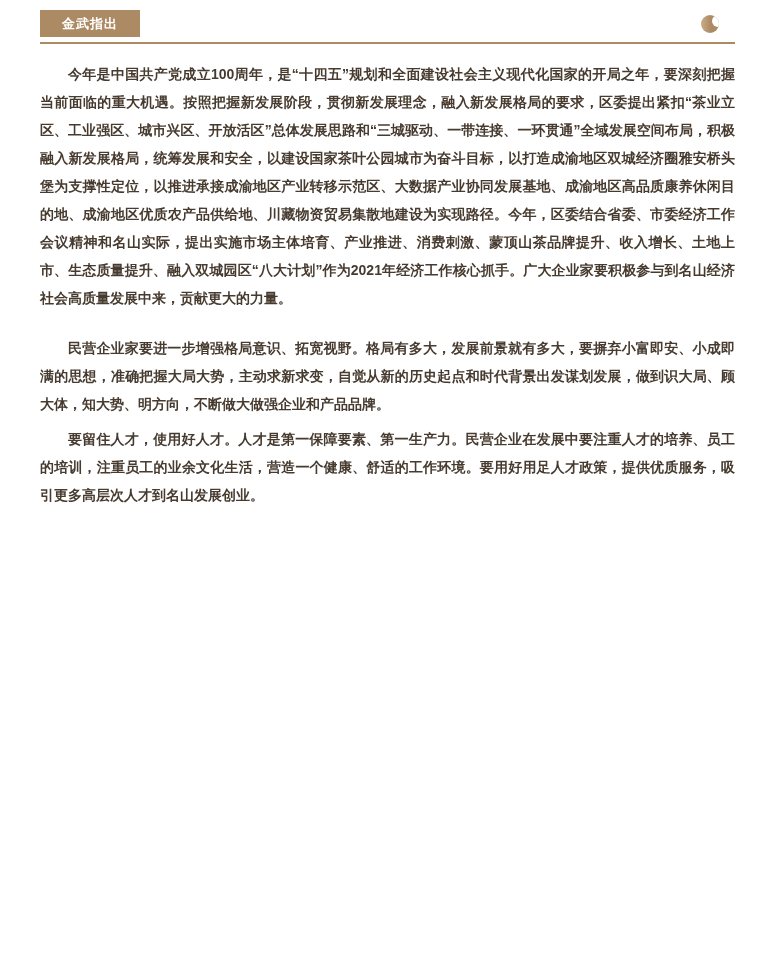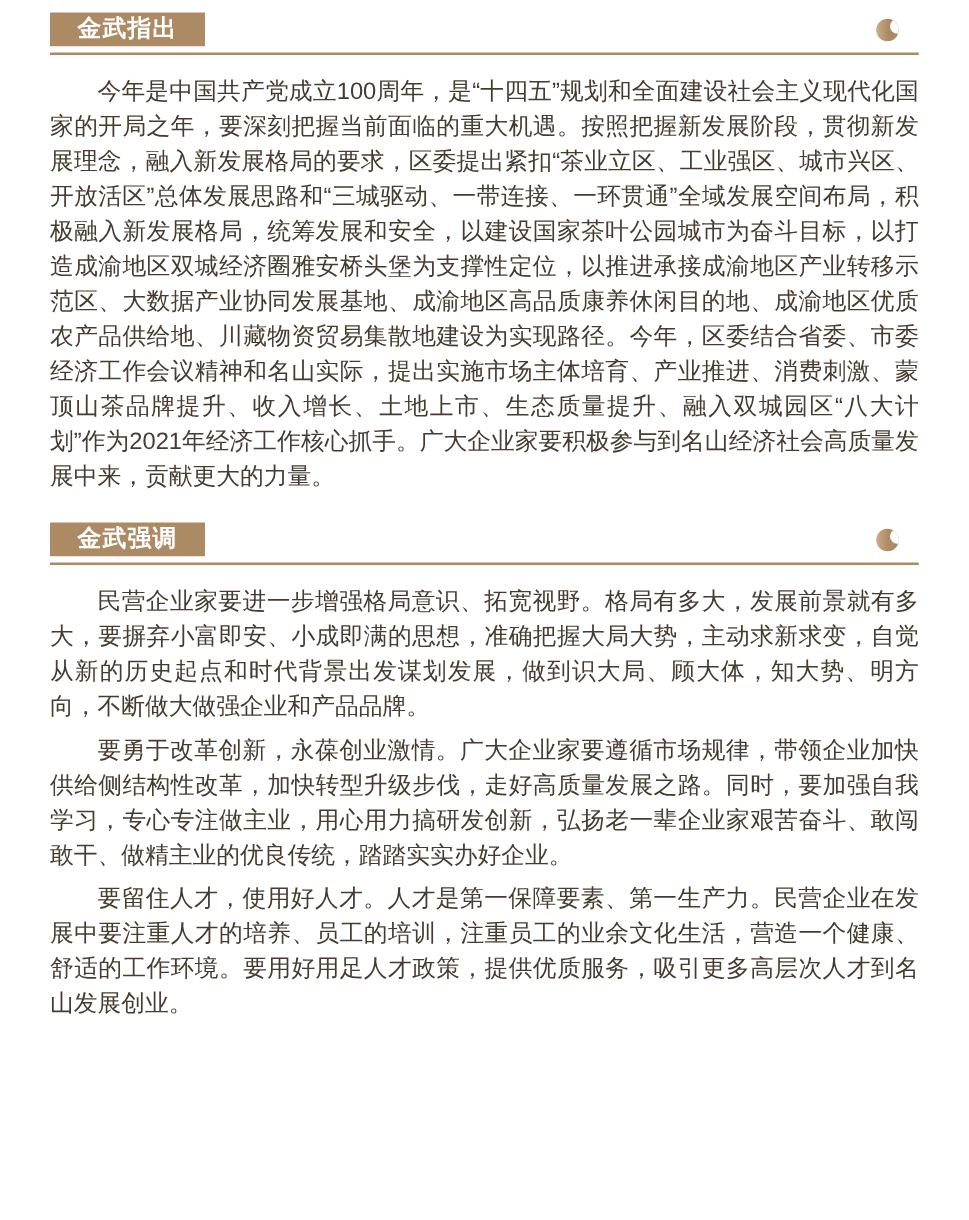--- a/index.html
+++ b/index.html
@@ -24,21 +24,21 @@
     display:flex;
     justify-content:space-between;
     align-items:center;
     border-bottom:2px solid var(--accent);
     padding-bottom:5px;
   }
   .badge{
     display:inline-block;
     background:var(--accent);
     color:#ffffff;
-    font-size:19px;
+    font-size:13px;
     font-weight:bold;
     letter-spacing:1px;
     line-height:27px;
     padding:0 22px;
     white-space:nowrap;
   }
   .moon{
     width:18px;
     height:18px;
     border-radius:50%;
@@ -54,48 +54,44 @@
     position:absolute;
     right:-5px;
     top:0px;
     width:12px;
     height:12px;
     border-radius:50%;
     background:var(--bg);
   }
   .body-text{margin-top:16px;}
   .para{
-    font-size:19px;
+    font-size:14px;
     line-height:28px;
     text-align:justify;
     text-indent:2em;
     color:var(--text);
+    font-weight:bold;
   }
   .para + .para{margin-top:7px;}
 </style>
 </head>
 <body>
 
 <div class="page">
 
   <section class="section">
     <div class="sec-header">
       <div class="badge">金武指出</div>
       <span class="moon"></span>
     </div>
     <div class="body-text">
       <p class="para">今年是中国共产党成立100周年，是“十四五”规划和全面建设社会主义现代化国家的开局之年，要深刻把握当前面临的重大机遇。按照把握新发展阶段，贯彻新发展理念，融入新发展格局的要求，区委提出紧扣“茶业立区、工业强区、城市兴区、开放活区”总体发展思路和“三城驱动、一带连接、一环贯通”全域发展空间布局，积极融入新发展格局，统筹发展和安全，以建设国家茶叶公园城市为奋斗目标，以打造成渝地区双城经济圈雅安桥头堡为支撑性定位，以推进承接成渝地区产业转移示范区、大数据产业协同发展基地、成渝地区高品质康养休闲目的地、成渝地区优质农产品供给地、川藏物资贸易集散地建设为实现路径。今年，区委结合省委、市委经济工作会议精神和名山实际，提出实施市场主体培育、产业推进、消费刺激、蒙顶山茶品牌提升、收入增长、土地上市、生态质量提升、融入双城园区“八大计划”作为2021年经济工作核心抓手。广大企业家要积极参与到名山经济社会高质量发展中来，贡献更大的力量。</p>
     </div>
   </section>
 
   <section class="section">
-    <div class="sec-header">
-      <div class="badge">金武强调</div>
-      <span class="moon"></span>
-    </div>
     <div class="body-text">
       <p class="para">民营企业家要进一步增强格局意识、拓宽视野。格局有多大，发展前景就有多大，要摒弃小富即安、小成即满的思想，准确把握大局大势，主动求新求变，自觉从新的历史起点和时代背景出发谋划发展，做到识大局、顾大体，知大势、明方向，不断做大做强企业和产品品牌。</p>
-      <p class="para">要勇于改革创新，永葆创业激情。广大企业家要遵循市场规律，带领企业加快供给侧结构性改革，加快转型升级步伐，走好高质量发展之路。同时，要加强自我学习，专心专注做主业，用心用力搞研发创新，弘扬老一辈企业家艰苦奋斗、敢闯敢干、做精主业的优良传统，踏踏实实办好企业。</p>
       <p class="para">要留住人才，使用好人才。人才是第一保障要素、第一生产力。民营企业在发展中要注重人才的培养、员工的培训，注重员工的业余文化生活，营造一个健康、舒适的工作环境。要用好用足人才政策，提供优质服务，吸引更多高层次人才到名山发展创业。</p>
     </div>
   </section>
 
 </div>
 
 </body></html>

